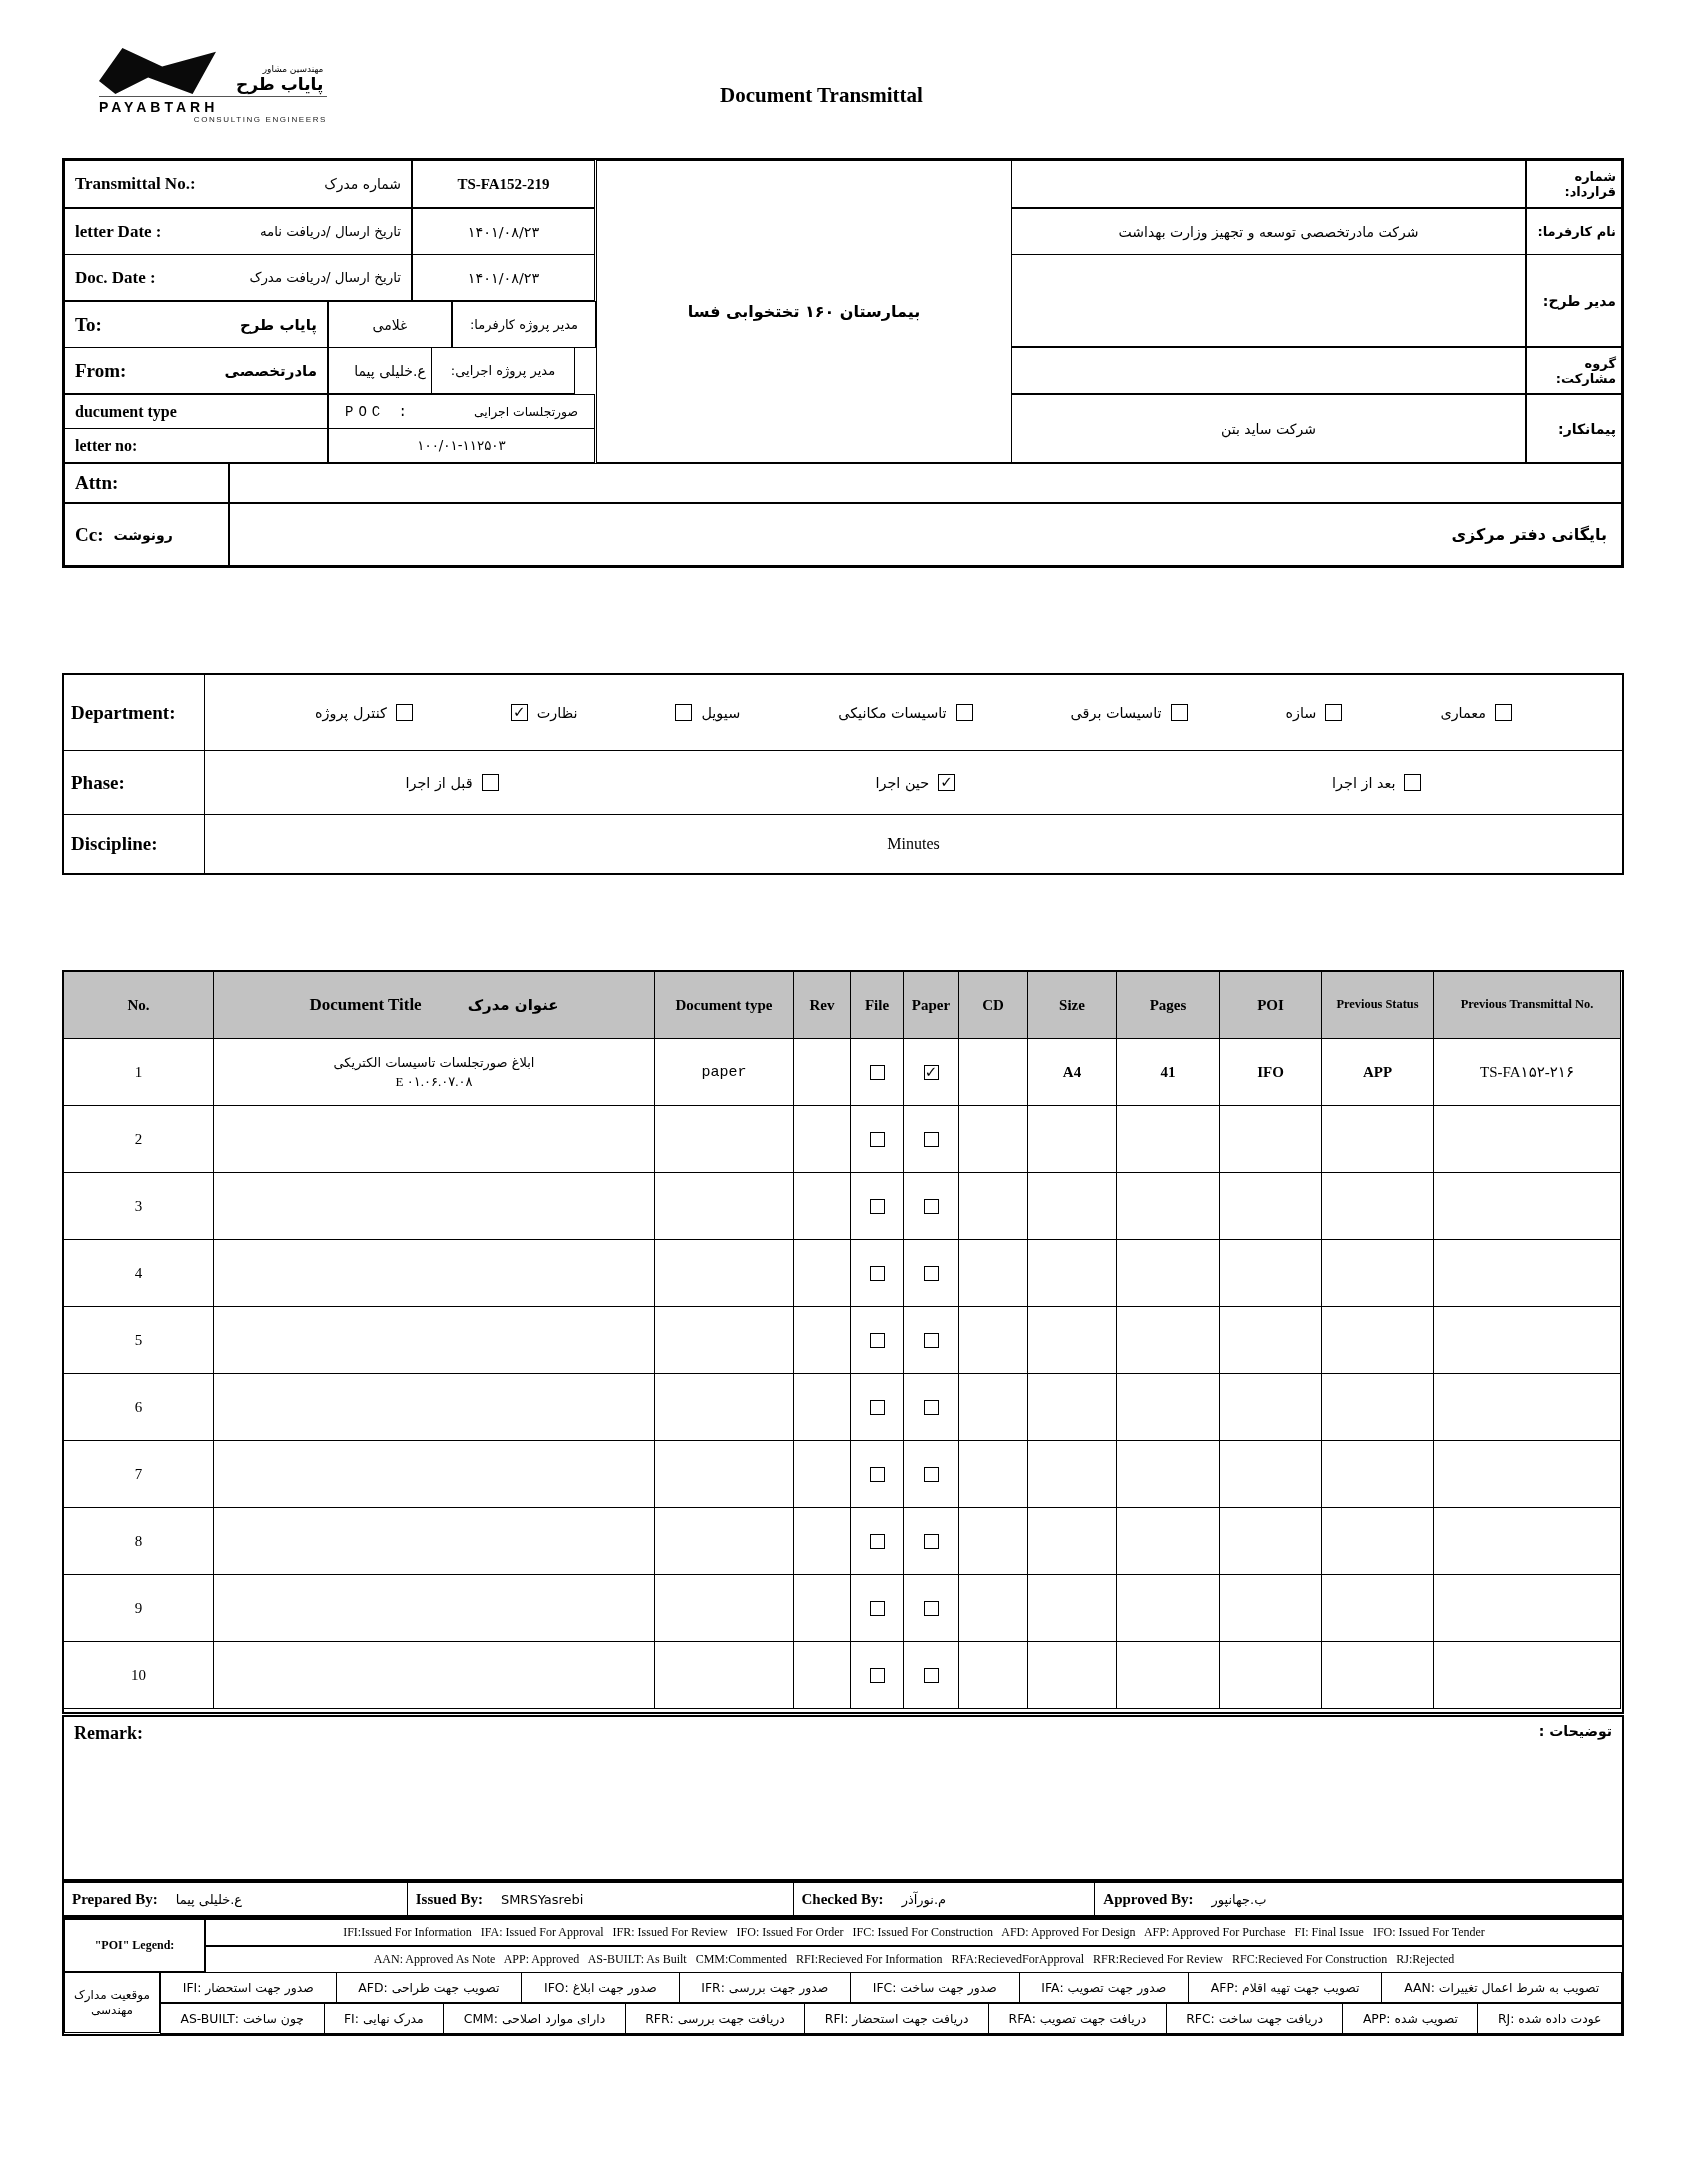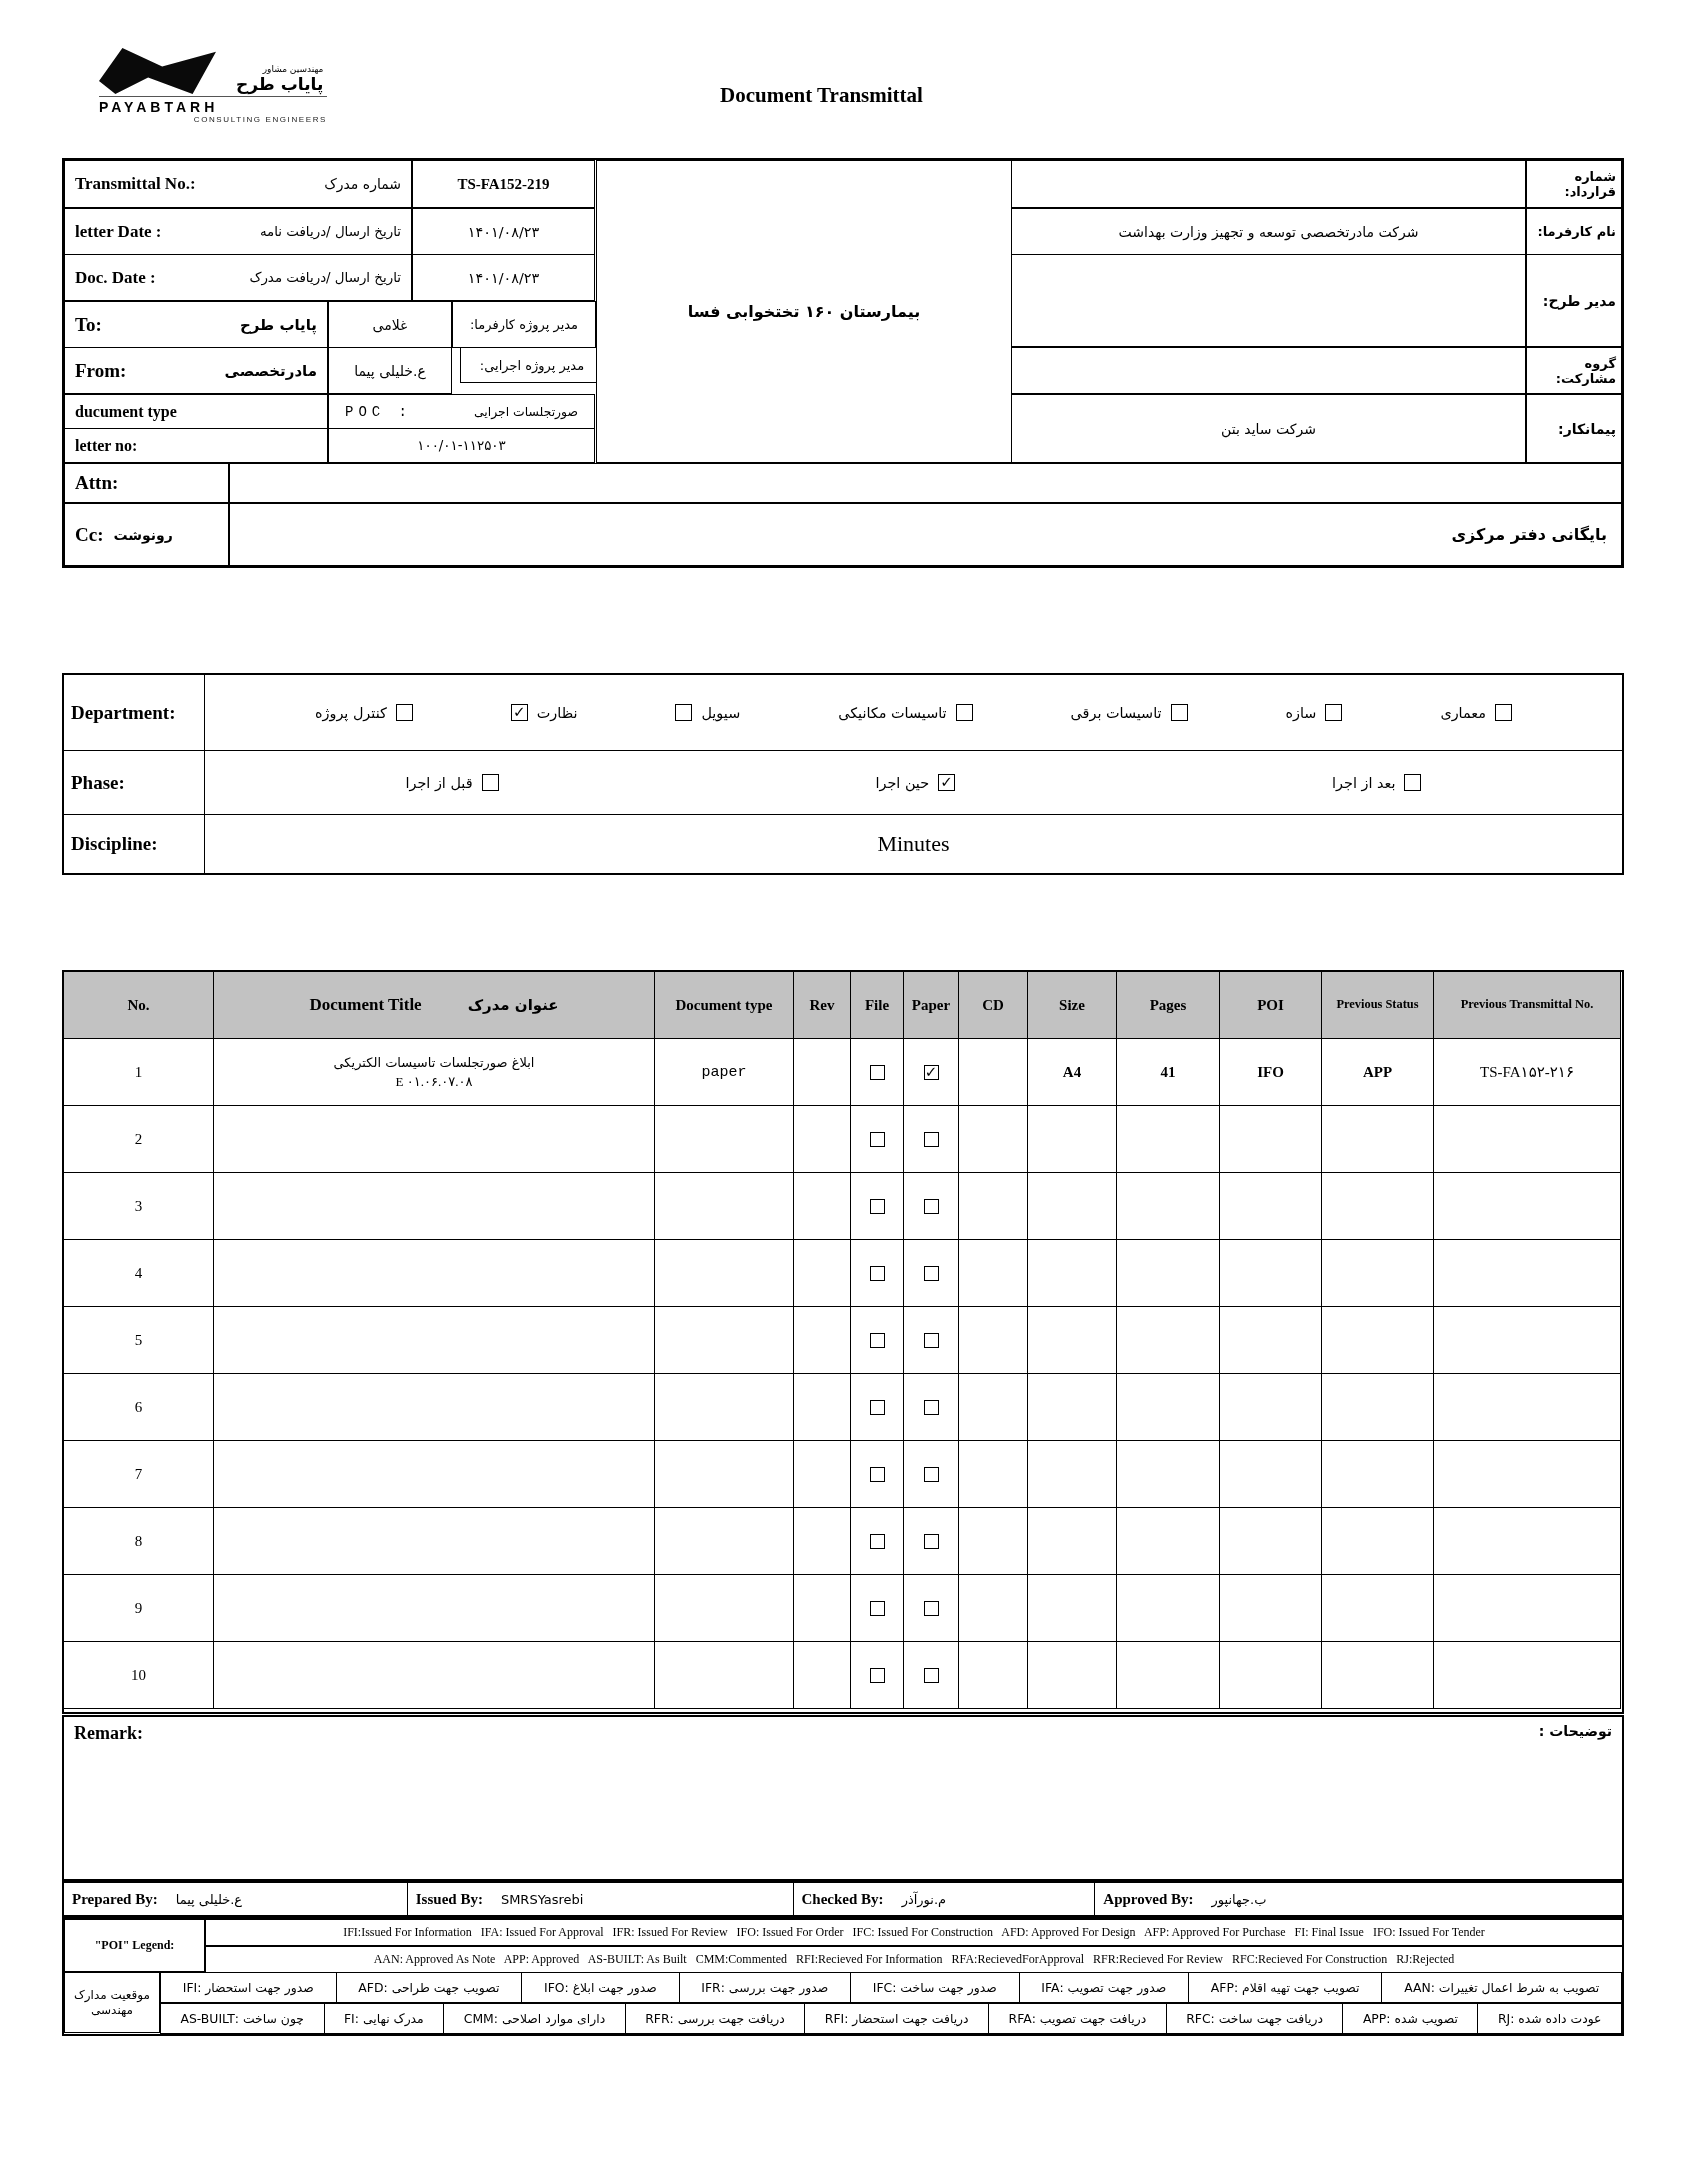--- a/index.html
+++ b/index.html
@@ -38,21 +38,21 @@
     font-family:"Liberation Sans","DejaVu Sans",sans-serif; color:#222; }
 
   
   .seltable { position:absolute; left:62px; top:673px; width:1562px; height:202px; border:2px solid #000; display:flex; flex-direction:column; }
   .selrow { display:flex; border-bottom:1px solid #000; }
   .selrow:last-child { border-bottom:none; }
   .sel-label { width:141px; flex:none; border-right:1px solid #000; display:flex; align-items:center;
     padding-left:7px; font-weight:bold; font-size:19px; }
   .sel-opts { flex:1; display:flex; align-items:center; justify-content:space-evenly; padding:0 12px; }
   .sel-opts.phase { justify-content:space-around; }
-  .sel-opts.discipline { justify-content:center; font-size:22px; }
+  .sel-opts.discipline { justify-content:center; font-size:16px; }
   .opt { display:flex; align-items:center; gap:9px; font-size:14.4px; }
 
   
   .doctable { position:absolute; left:62px; top:970px; width:1562px; height:744px; border:2px solid #000;
     display:grid; grid-template-columns:150px 441px 139px 57px 53px 55px 69px 89px 103px 102px 112px 187px;
     grid-auto-rows:67px; background:#fff; }
   .dc { border-right:1px solid #000; border-bottom:1px solid #000; display:flex; align-items:center;
     justify-content:center; overflow:hidden; font-size:15px; text-align:center; }
   .dh { background:var(--hdr,#c2c2c2); font-weight:bold; }
   .dh.sm { font-size:12.4px; line-height:1.25; padding:0 8px; }
@@ -131,21 +131,21 @@
       <span class="fa rtl b" style="font-size:15px">پایاب طرح</span>
     </div>
     <div class="tc fa rtl" style="left:264px;top:141px;width:124px;height:47px;justify-content:center;font-size:14px">غلامی</div>
     <div class="tc fa rtl" style="left:388px;top:141px;width:144px;height:47px;justify-content:center;font-size:13px">مدیر پروژه کارفرما:</div>
 
     <div class="tc" style="left:0;top:187px;width:264px;height:47px;justify-content:space-between;padding:0 10px">
       <span class="b" style="font-size:19px">From:</span>
       <span class="fa rtl b" style="font-size:15px">مادرتخصصی</span>
     </div>
     <div class="tc fa rtl" style="left:264px;top:187px;width:124px;height:47px;justify-content:center;font-size:14px">ع.خلیلی پیما</div>
-    <div class="tc fa rtl" style="left:396px;top:187px;width:144px;height:36px;justify-content:center;font-size:13px">مدیر پروژه اجرایی:</div>
+    <div class="tc fa rtl" style="left:367px;top:187px;width:144px;height:47px;justify-content:center;font-size:13px">مدیر پروژه اجرایی:</div>
 
     <div class="tc b" style="left:0;top:234px;width:264px;height:35px;padding-left:10px;font-size:16px">ducument type</div>
     <div class="tc" style="left:264px;top:234px;width:267px;height:35px;justify-content:space-between;padding:0 16px">
       <span class="mono" style="font-size:14px;letter-spacing:5px">POC :</span>
       <span class="fa rtl" style="font-size:12.4px">صورتجلسات اجرایی</span>
     </div>
 
     <div class="tc b" style="left:0;top:268px;width:264px;height:35px;padding-left:10px;font-size:16px">letter no:</div>
     <div class="tc fa" style="left:264px;top:268px;width:267px;height:35px;justify-content:center;font-size:13.4px" dir="ltr">۱۰۰/۰۱-۱۱۲۵۰۳</div>
 

